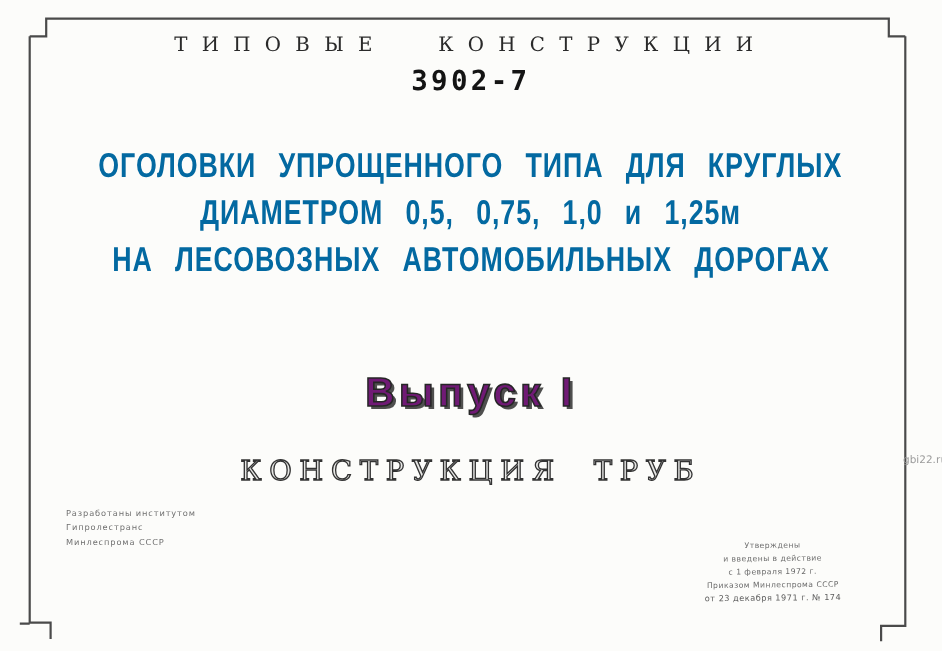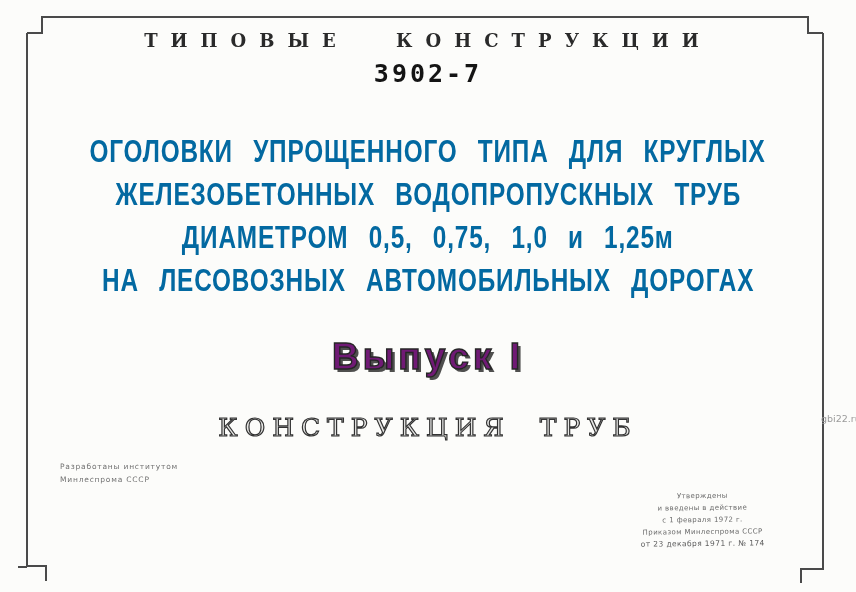--- a/index.html
+++ b/index.html
@@ -22,21 +22,21 @@
     left: 0; top: 0;
     width: 856px; height: 592px;
   }
   
   .series-label {
     position: absolute;
     top: 30px; left: 0; right: 0;
     text-align: center;
     font-family: "DejaVu Serif", "Liberation Serif", serif;
     font-size: 18px;
-    font-weight: 700;
+    font-weight: 400;
     letter-spacing: 13px;
     word-spacing: 28px;
     color: #2a2a2a;
     white-space: nowrap;
   }
   .series-number {
     position: absolute;
     top: 59px; left: 0; right: 0;
     text-align: center;
     font-family: "DejaVu Sans Mono", monospace;
@@ -148,36 +148,34 @@
   </svg>
 
   <div class="series-label">ТИПОВЫЕ КОНСТРУКЦИИ</div>
   <div class="series-number">3902-7</div>
 
   <div class="main-title">
     <div class="t-line">
       <span class="condense">ОГОЛОВКИ УПРОЩЕННОГО ТИПА ДЛЯ КРУГЛЫХ</span>
     </div>
     <div class="t-line">
-      <span class="condense">ЖЕЛЕЗОБЕТОННЫХ ВОДОПРОПУСКНЫХ ТРУБ</span>
-    </div>
-    <div class="t-line">
       <span class="condense">ДИАМЕТРОМ 0,5, 0,75, 1,0 и 1,25м</span>
     </div>
     <div class="t-line">
       <span class="condense">НА ЛЕСОВОЗНЫХ АВТОМОБИЛЬНЫХ ДОРОГАХ</span>
     </div>
   </div>
 
   <div class="issue-label">Выпуск I</div>
 
   <div class="subtitle">КОНСТРУКЦИЯ ТРУБ</div>
 
   <div class="developer-block">
     <div class="d-line">Разработаны институтом</div>
+    <div class="d-line">Гипролестранс</div>
     <div class="d-line">Минлеспрома СССР</div>
   </div>
 
   <div class="approval-block">
     <div class="a-line">Утверждены</div>
     <div class="a-line">и введены в действие</div>
     <div class="a-line">с 1 февраля 1972 г.</div>
     <div class="a-line">Приказом Минлеспрома СССР</div>
     <div class="a-line">от 23 декабря 1971 г.  № 174</div>
   </div>

